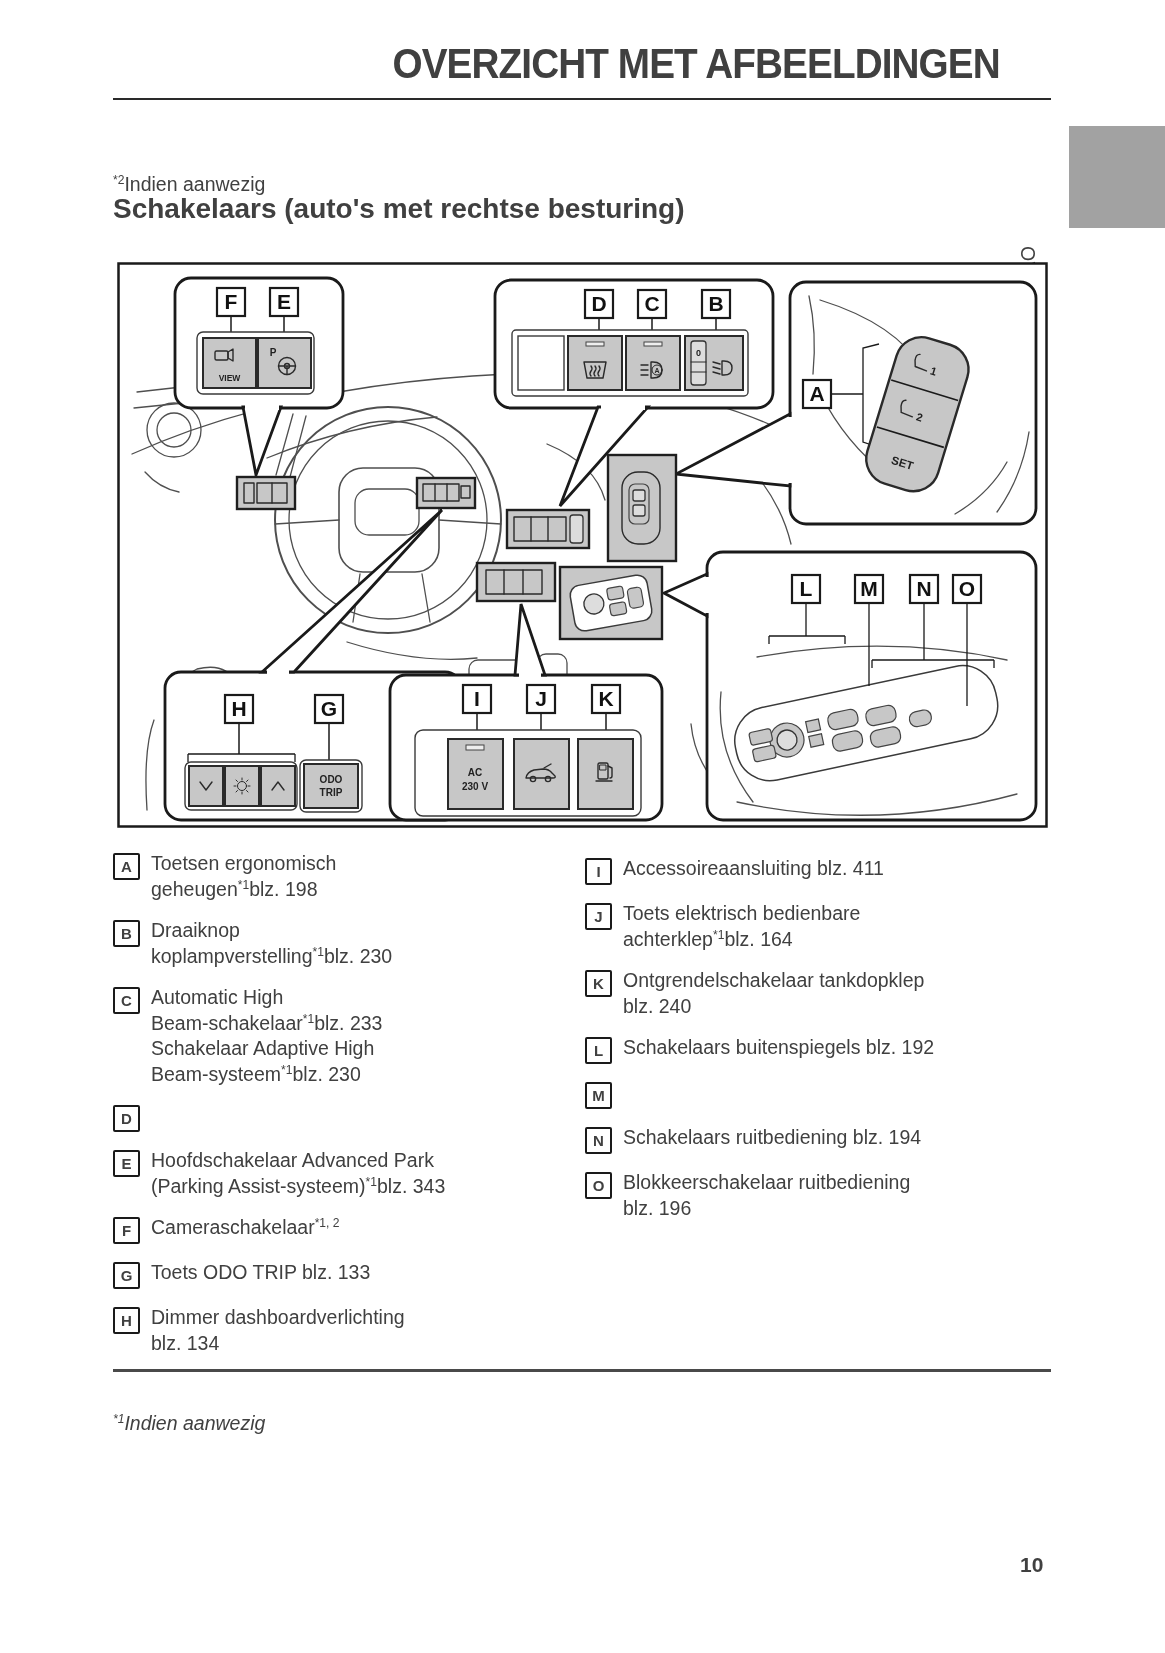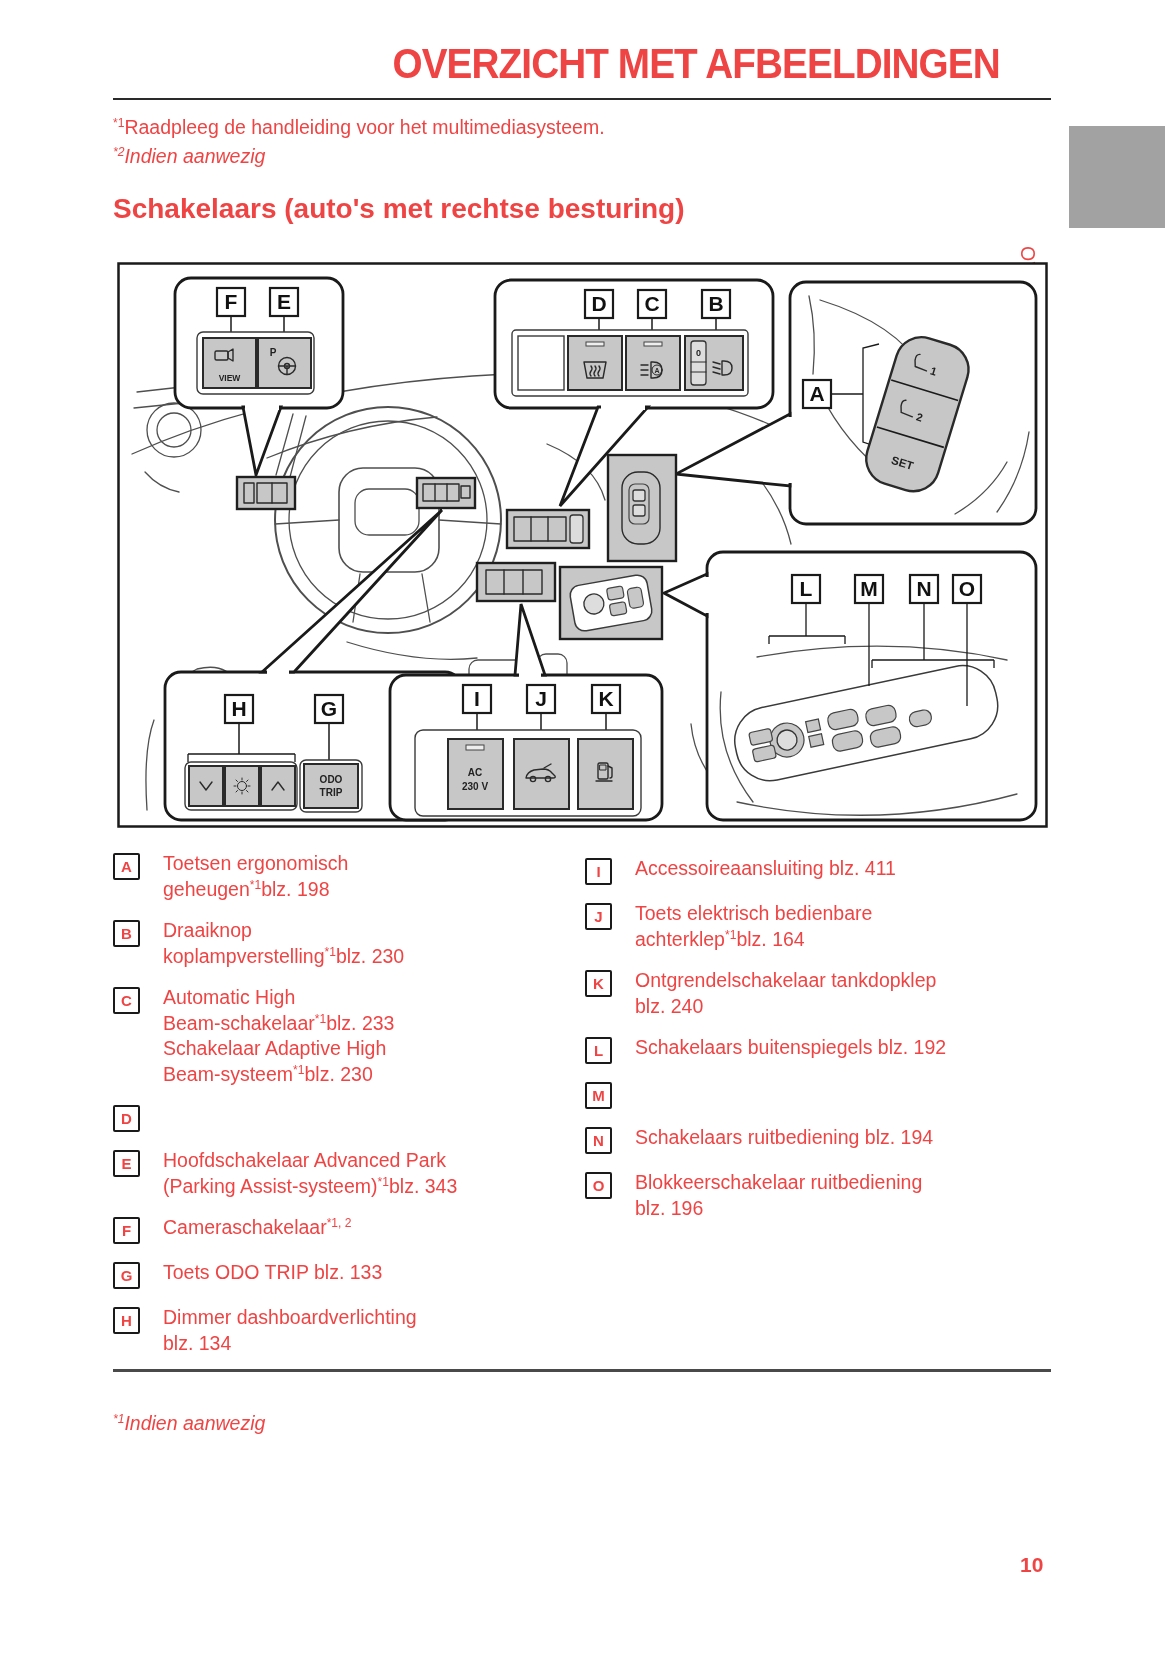--- a/index.html
+++ b/index.html
@@ -1,39 +1,39 @@
 <!DOCTYPE html>
 <html><head>
 <meta charset="utf-8">
 <style>
   html,body{margin:0;padding:0;background:#e8e8e8;}
   .page{position:relative;width:1165px;height:1653px;background:#fff;margin:0 auto;
-        font-family:"Liberation Sans",sans-serif;color:#ef4444;overflow:hidden;}
+        font-family:"Liberation Sans",sans-serif;color:#404040;overflow:hidden;}
   .title{position:absolute;top:10px;right:165px;font-size:43px;font-weight:bold;
          letter-spacing:-1px;white-space:nowrap;transform:scaleX(.9);transform-origin:100% 50%;}
   .rule-top{position:absolute;left:113px;top:98px;width:938px;height:2px;background:#2a2a2a;}
   .rule-bottom{position:absolute;left:113px;top:1369px;width:938px;height:3px;background:#4a4a4a;}
   .note{position:absolute;left:113px;font-size:19.5px;}
-  .note-t1{top:116px;} .note-t2{top:145px;font-style:italic;}
+  .note-t1{top:116px;} .note-t2{top:173px;}
   .note-b1{top:1412px;font-style:italic;} .note-b2{top:1455px;}
   sup{font-size:.62em;vertical-align:super;line-height:0;}
   .section-heading{position:absolute;left:113px;top:193px;font-size:28px;font-weight:bold;}
   .gray-tab{position:absolute;left:1069px;top:126px;width:96px;height:102px;background:#a2a2a2;}
   .side-label{position:absolute;left:1016px;top:246px;height:345px;writing-mode:vertical-rl;
               font-size:19.5px;letter-spacing:.5px;white-space:nowrap;}
   .diagram{position:absolute;left:117px;top:262px;width:931px;height:566px;}
   .diagram svg{position:absolute;inset:0;font-family:"Liberation Sans",sans-serif;}
   .legend-col{position:absolute;width:468px;}
   .legend-left{left:113px;top:851px;}
   .legend-right{left:585px;top:856px;}
   .legend-item{display:flex;gap:11px;margin-bottom:16px;}
   .legend-key{flex:0 0 auto;width:23px;height:23px;border:2px solid #1a1a1a;border-radius:2px;
               font-weight:bold;font-size:15px;display:flex;align-items:center;justify-content:center;
               margin-top:2px;}
-  .legend-text{font-size:19.5px;line-height:25.5px;margin-left:12px;}
+  .legend-text{font-size:19.5px;line-height:25.5px;}
   .page-number{position:absolute;left:1020px;top:1553px;font-size:21px;font-weight:bold;}
   
   .frame{fill:#fff;stroke:#1a1a1a;stroke-width:2.5;}
   .ln{fill:none;stroke:#4f4f4f;stroke-width:1.3;stroke-linecap:round;}
   .bubble{fill:#fff;stroke:#1a1a1a;stroke-width:2.8;}
   .ptr{fill:#fff;stroke:#1a1a1a;stroke-width:2.8;}
   .cover{fill:#fff;stroke:none;}
   .panel{fill:#c7c7c7;stroke:#1f1f1f;stroke-width:2.4;}
   .slot{fill:#fff;stroke:#3a3a3a;stroke-width:1.4;}
   .btn{fill:#c7c7c7;stroke:#2a2a2a;stroke-width:2;}
@@ -48,21 +48,20 @@
   .roller{fill:#ddd;stroke:#333;stroke-width:1.3;}
 </style>
 </head>
 <body>
 
 <div class="page">
 
   <h1 class="title">OVERZICHT MET AFBEELDINGEN</h1>
   <div class="rule-top"></div>
 
-  <div class="note note-t1"><sup>*1</sup>Raadpleeg de handleiding voor het multimediasysteem.</div>
   <div class="note note-t2"><sup>*2</sup>Indien aanwezig</div>
 
   <div class="section-heading">Schakelaars (auto's met rechtse besturing)</div>
 
   <div class="gray-tab"></div>
   <div class="side-label">OVERZICHT MET AFBEELDINGEN</div>
 
   <div class="diagram">
     <svg viewBox="0 0 931 566">
       <rect class="frame" x="1.5" y="1.5" width="928" height="563"></rect>

